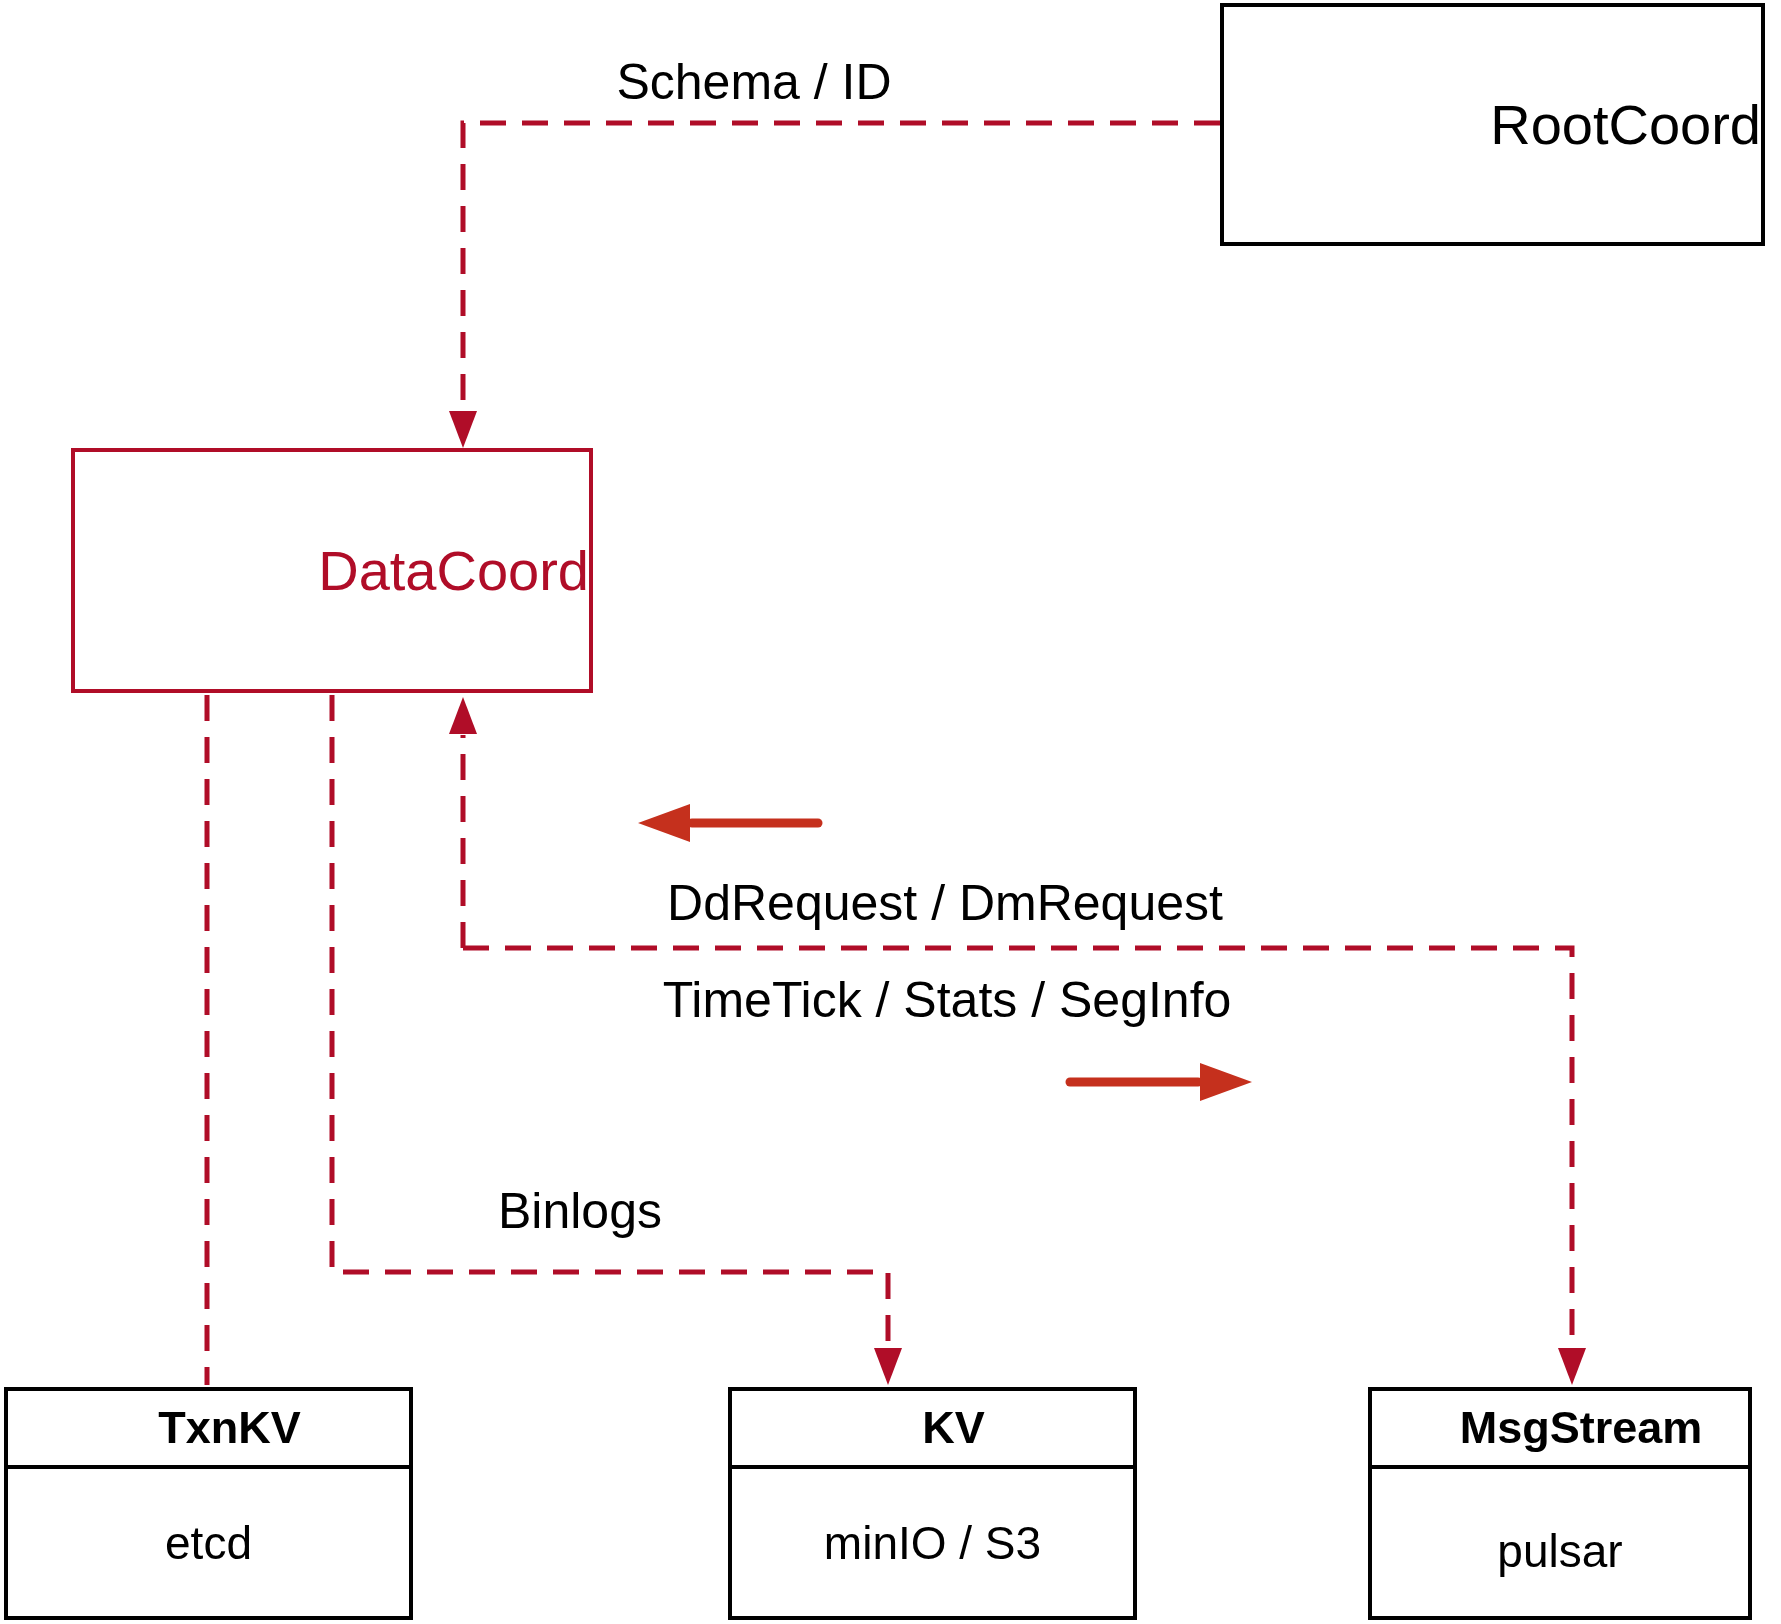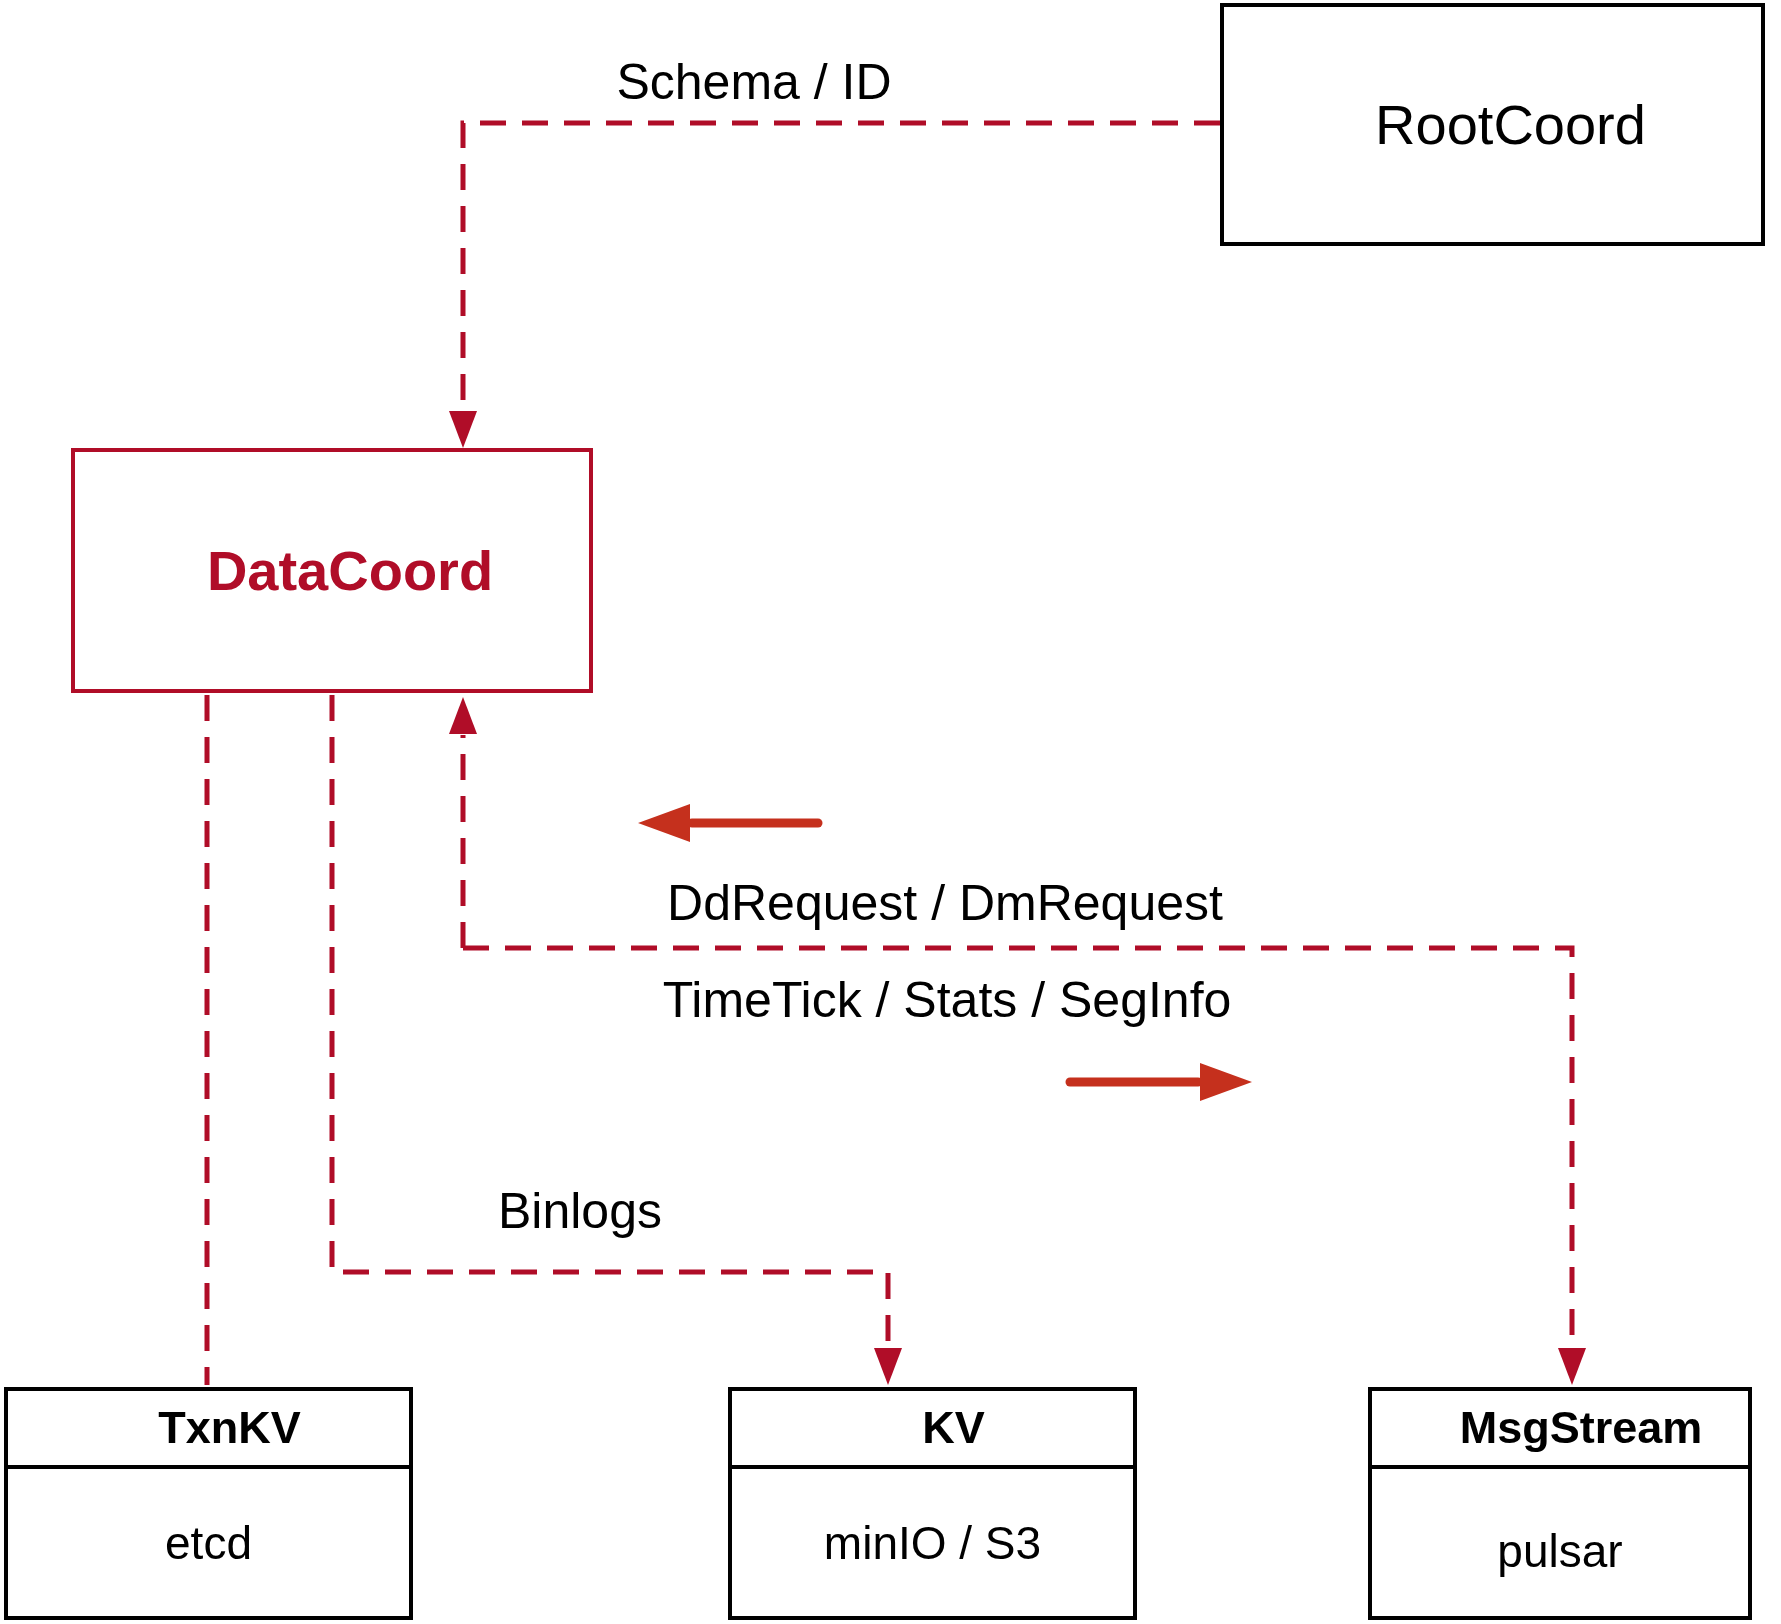--- a/index.html
+++ b/index.html
@@ -46,36 +46,35 @@
     fill: var(--solid-arrow, #c5301d);
     stroke: none;
   }
 
   .node {
     position: absolute;
     border: 4px solid var(--box-border-black, #000000);
     background: #ffffff;
     display: flex;
     align-items: center;
-    justify-content: center;
+    justify-content: flex-end;
     padding-left: 36px;
   }
   .node-title {
     font-size: 56px;
     line-height: 1.1;
     white-space: nowrap;
   }
 
   .node-rootcoord { left: 1220px; top: 3px; width: 545px; height: 243px; }
 
   .node-datacoord {
     left: 71px; top: 448px; width: 522px; height: 245px;
     border-color: var(--dashed-line, #b00d28);
     color: var(--dashed-line, #b00d28);
-    font-weight: bold;
   }
 
   .table-node {
     position: absolute;
     top: 1387px;
     height: 233px;
     border: 4px solid var(--box-border-black, #000000);
     background: #ffffff;
     display: flex;
     flex-direction: column;

